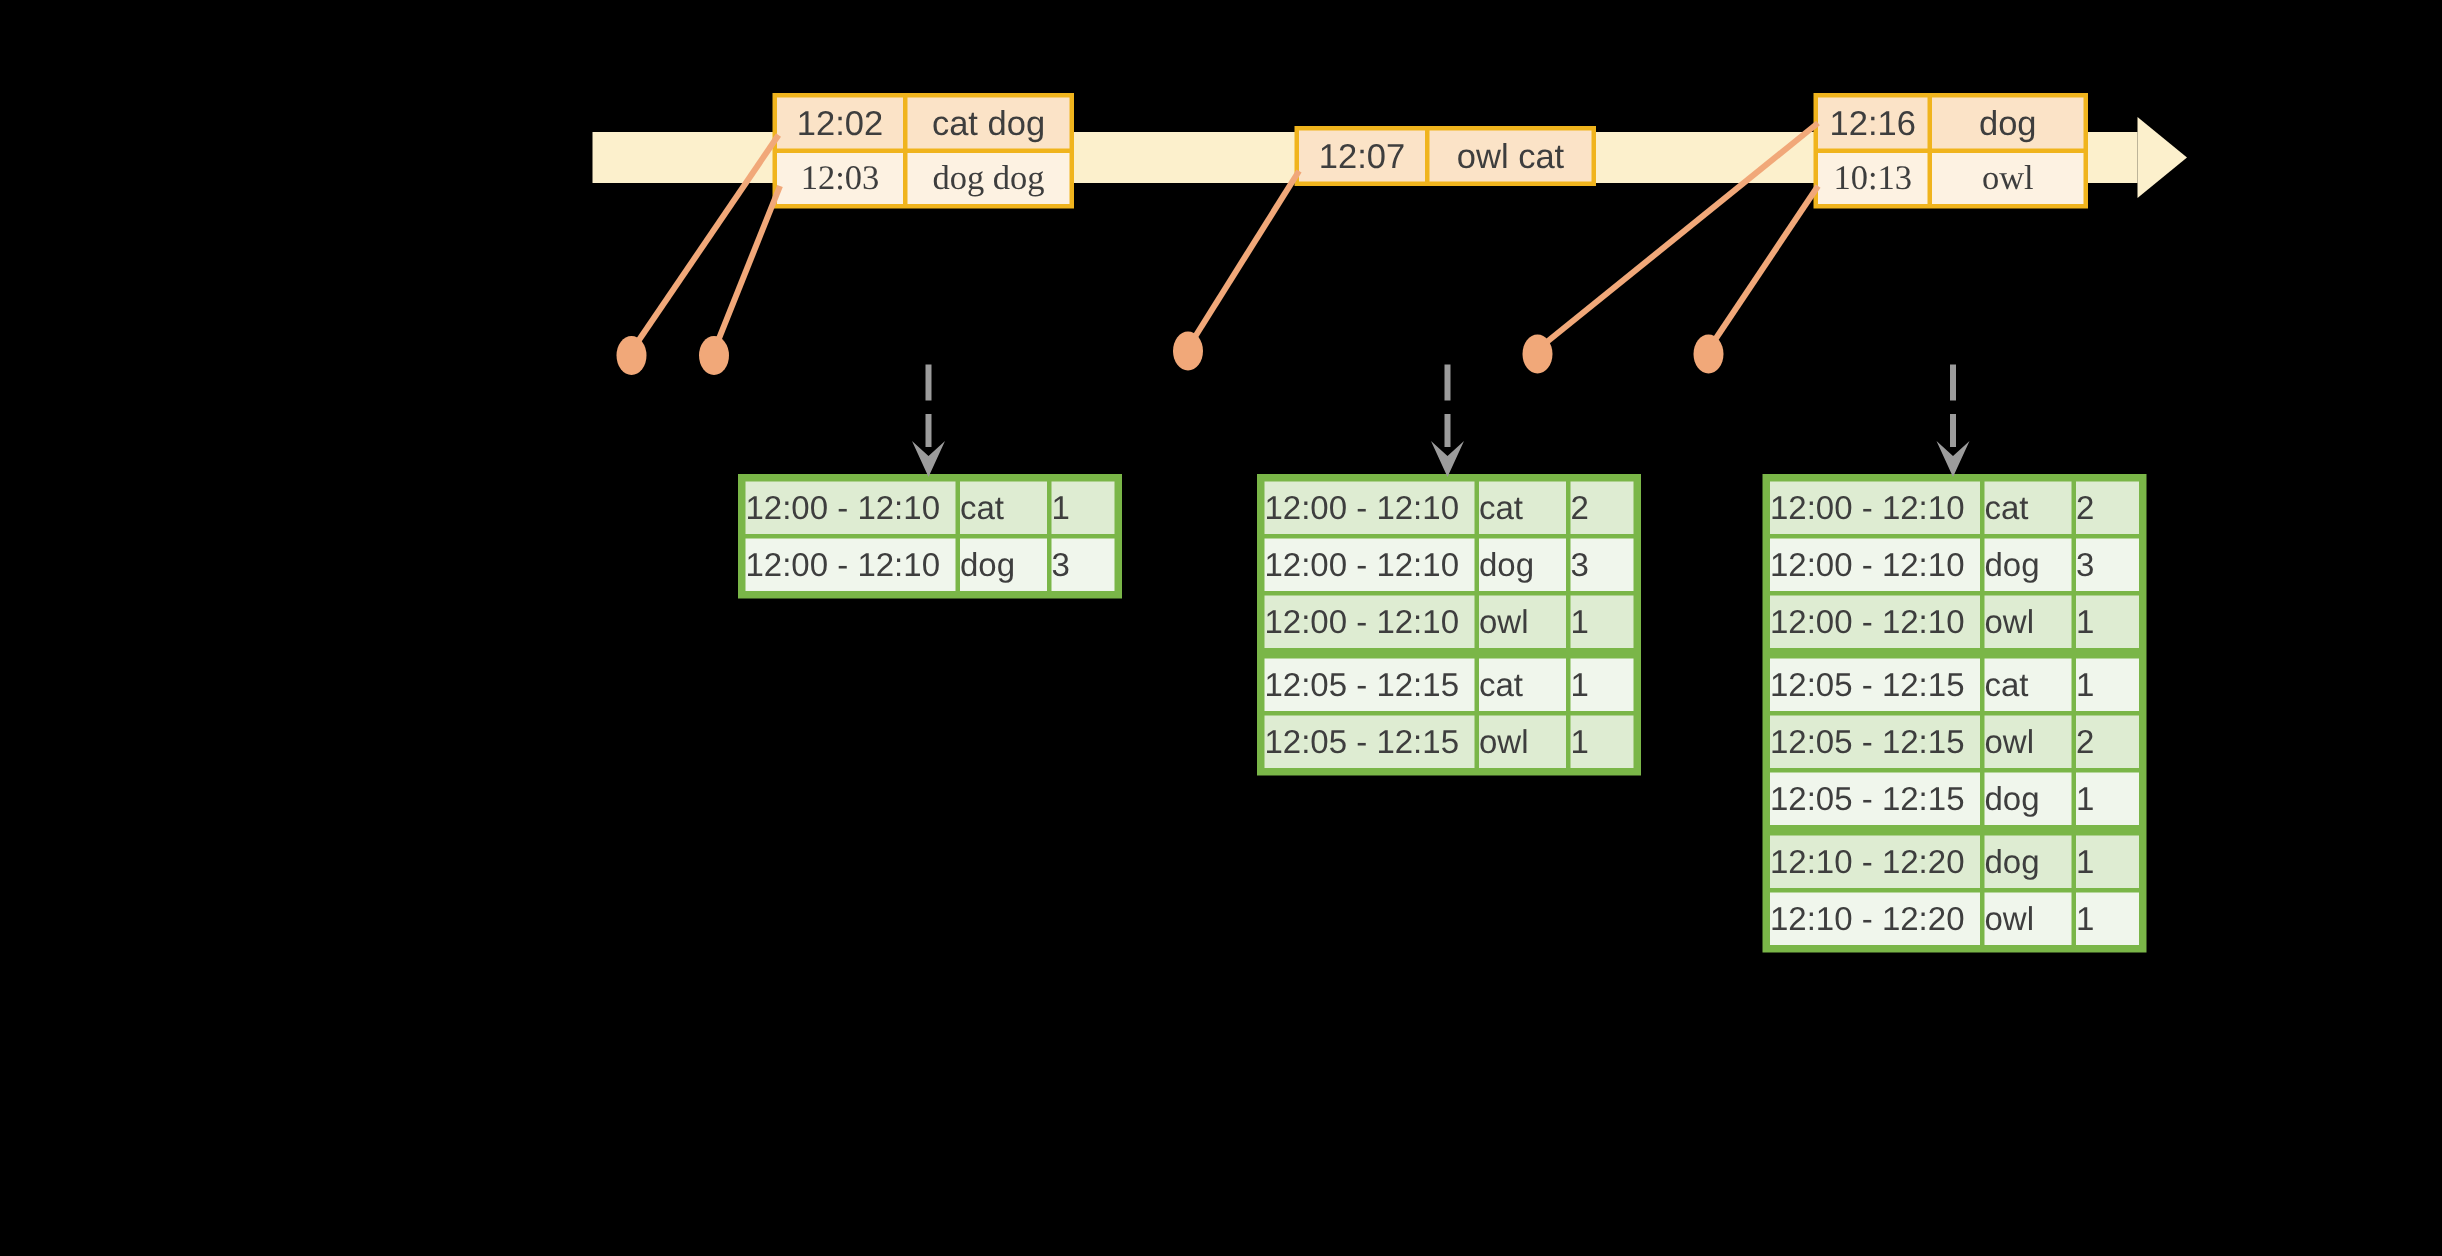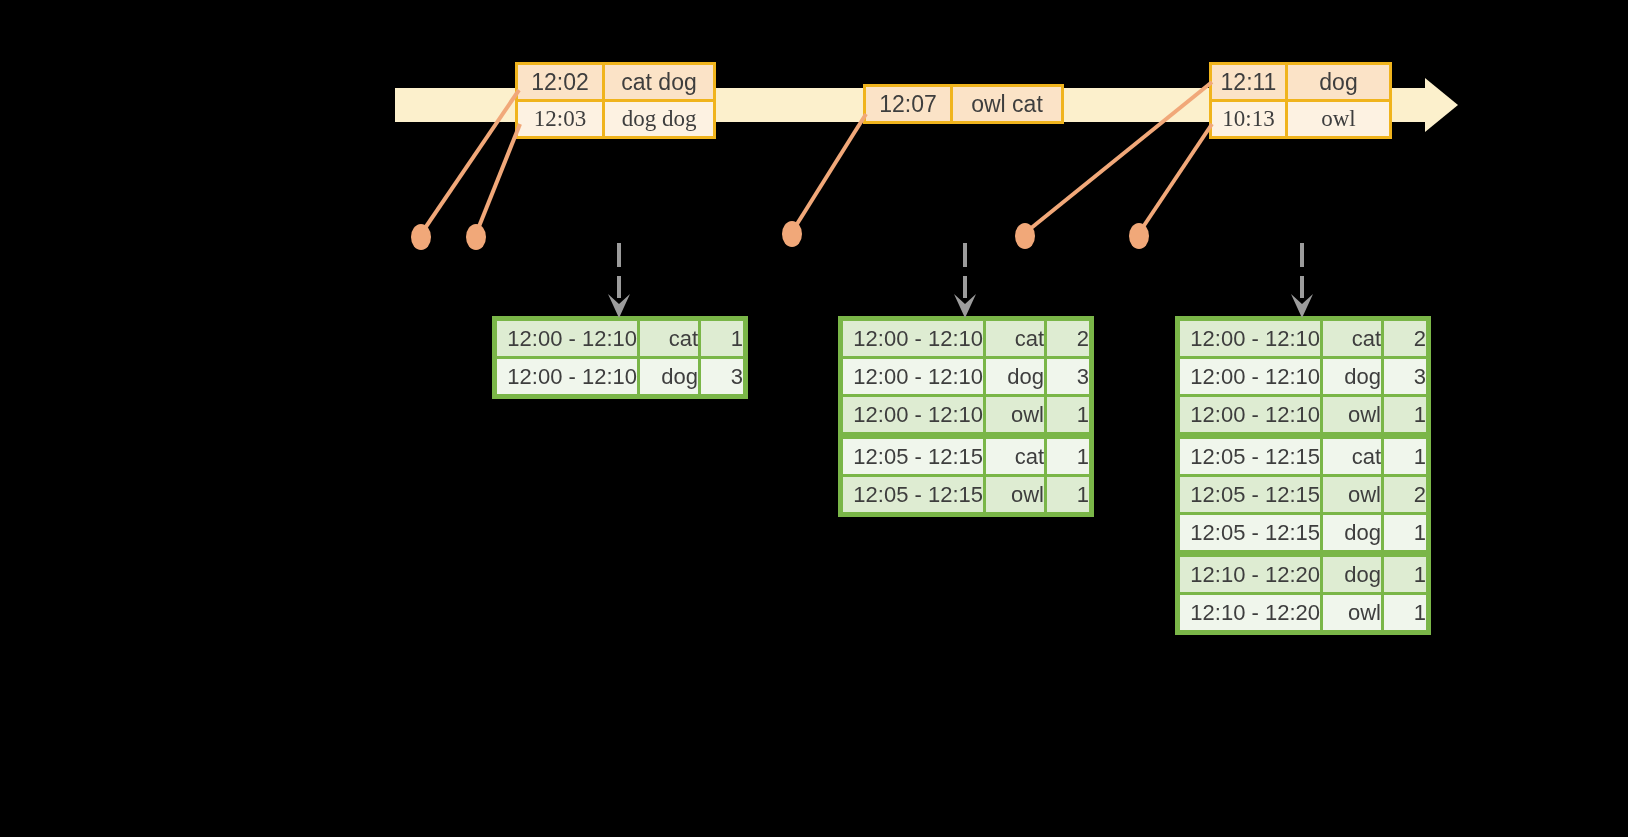--- a/index.html
+++ b/index.html
@@ -11,21 +11,21 @@
              border-left:33px solid #fcf0cc;z-index:1;}
   svg.overlay{position:absolute;left:0;top:0;z-index:5;pointer-events:none;}
   .etable{position:absolute;z-index:4;background:#f0b41d;display:grid;gap:3px;padding:3px;}
   .ecell{height:34px;line-height:34px;text-align:center;font-size:23px;}
   .e-dark{background:#fbe3c7;}
   .e-light{background:#fdf2e2;font-family:Liberation Serif, serif;}
   .gtable{position:absolute;z-index:4;background:#7ab648;padding:5px;}
   .grow{display:grid;grid-template-columns:140px 58px 42px;gap:3px;margin-top:3px;}
   .grow.first{margin-top:0;}
   .grow.group-start{margin-top:7px;}
-  .gcell{height:35px;line-height:35px;text-align:right;font-size:22px;}
+  .gcell{height:35px;line-height:35px;text-align:left;font-size:22px;}
   .g-dark{background:#deecd2;}
   .g-light{background:#f0f6ec;}
 </style>
 </head>
 <body>
 
 <div id="canvas">
 
   <div class="band"></div>
   <div class="band-head"></div>
@@ -63,21 +63,21 @@
         <div class="ecell e-dark">12:02</div>
         <div class="ecell e-dark">cat dog</div>
         <div class="ecell e-light">12:03</div>
         <div class="ecell e-light">dog dog</div>
       </div>
       <div class="etable" style="left: 863px; top: 84px; grid-template-columns: 84px 108px;">
         <div class="ecell e-dark">12:07</div>
         <div class="ecell e-dark">owl cat</div>
       </div>
       <div class="etable" style="left: 1209px; top: 62px; grid-template-columns: 73px 101px;">
-        <div class="ecell e-dark">12:11</div>
+        <div class="ecell e-dark">12:16</div>
         <div class="ecell e-dark">dog</div>
         <div class="ecell e-light">10:13</div>
         <div class="ecell e-light">owl</div>
       </div>
     </div>
   <div id="result-tables">
       <div class="gtable" style="left: 492px; top: 316px;">
         <div class="grow first">
           <div class="gcell g-dark">12:00 - 12:10</div>
           <div class="gcell g-dark">cat</div>

